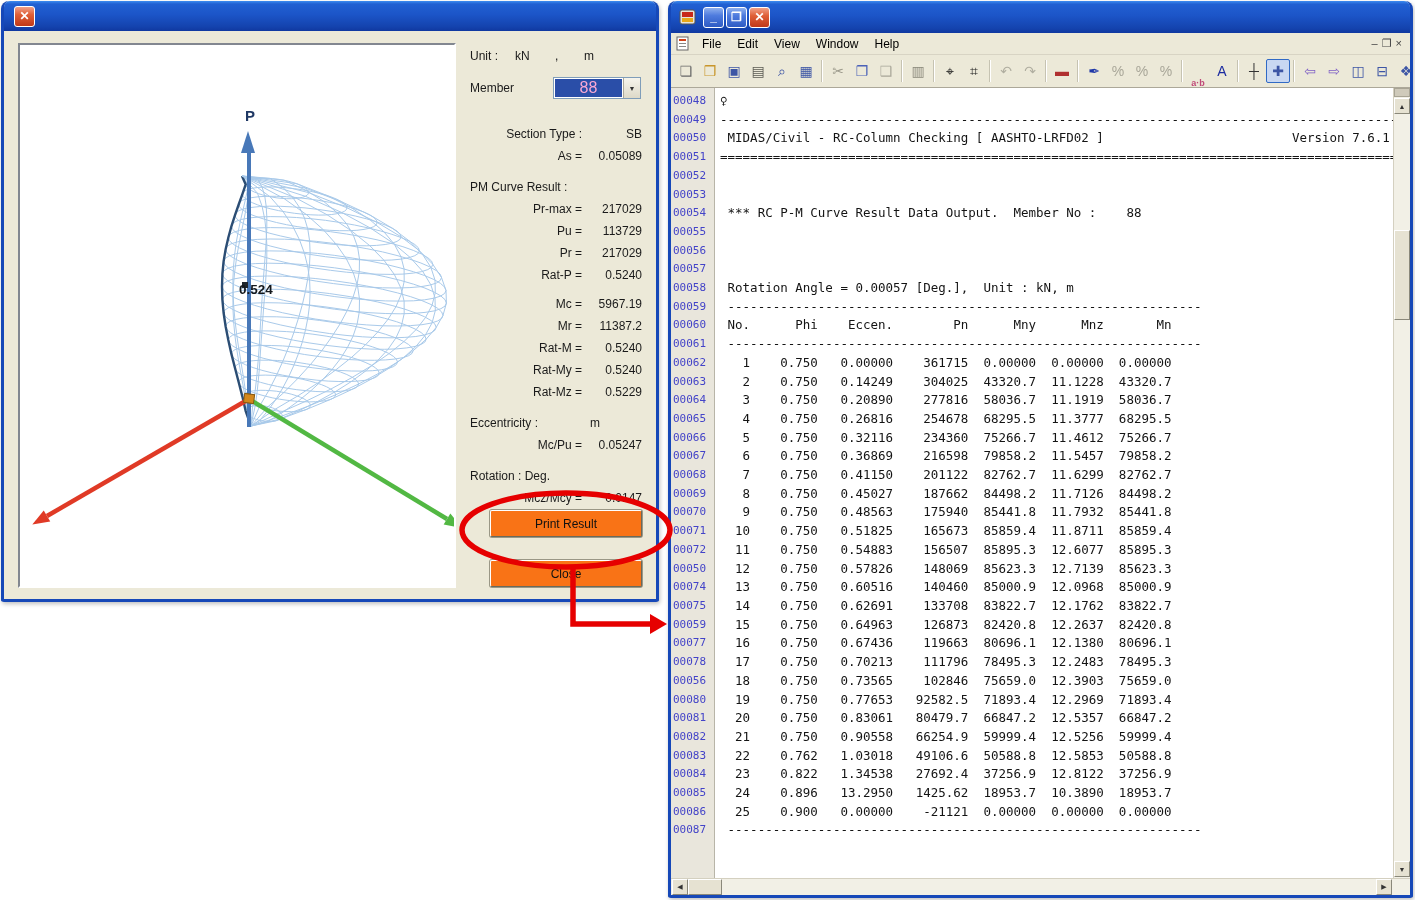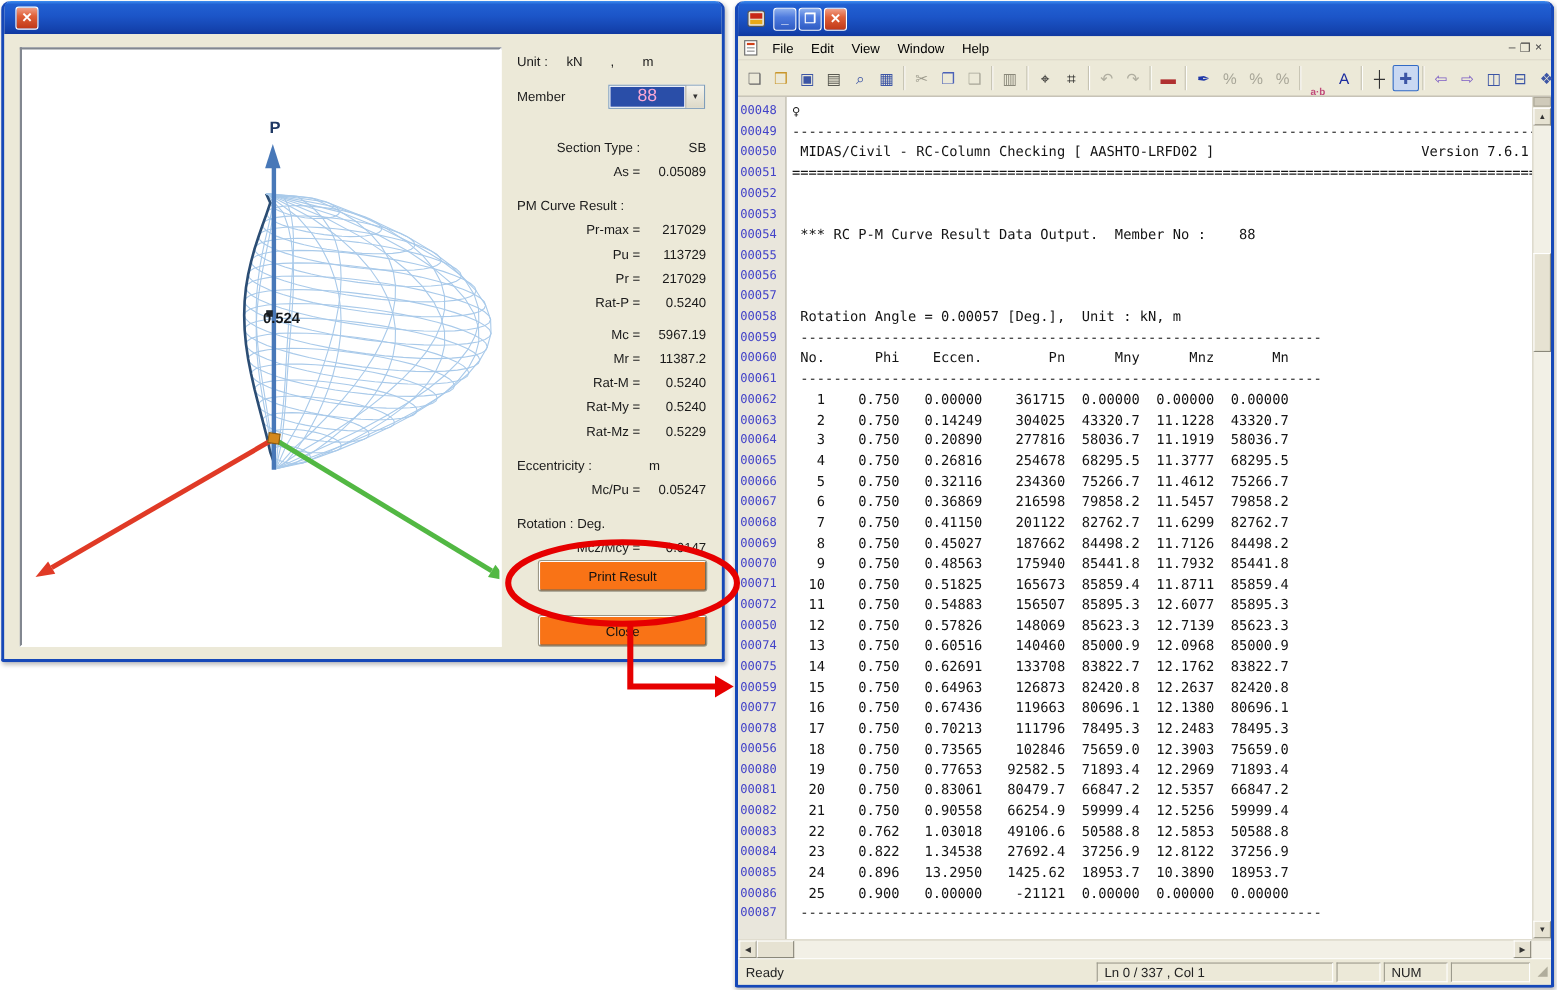--- a/index.html
+++ b/index.html
@@ -323,27 +323,19 @@
       <div class="scroll-btn" style="top:10px">▲</div>
       <div class="vthumb"></div>
       <div class="scroll-btn" style="bottom:1px">▼</div>
     </div>
   </div>
   <div class="hscroll">
     <div class="scroll-btn" style="left:1px;top:0">◀</div>
     <div class="hthumb"></div>
     <div class="scroll-btn" style="left:auto;right:18px;top:0">▶</div>
   </div>
-  <div class="statusbar">
-    <span class="status-ready">Ready</span>
-    <span class="sunken" style="width:215px">Ln 0 / 337 , Col 1</span>
-    <span class="sunken" style="width:40px"></span>
-    <span class="sunken" style="width:58px">NUM</span>
-    <span class="sunken" style="width:72px"></span>
-    <span class="grip">◢</span>
-  </div>
 </div>
 
 <svg id="annotation-layer">
   <ellipse id="ann-ellipse" cx="566" cy="530" rx="104" ry="37" fill="none" stroke-width="5.5" stroke="#E60000"></ellipse>
   <path id="ann-path" d="M573 567 L573 624 L650 624" fill="none" stroke-width="5.5" stroke="#E60000"></path>
   <polygon id="ann-head" points="650,614 650,634 667,624" fill="#E60000"></polygon>
 </svg>
 
 </body></html>

